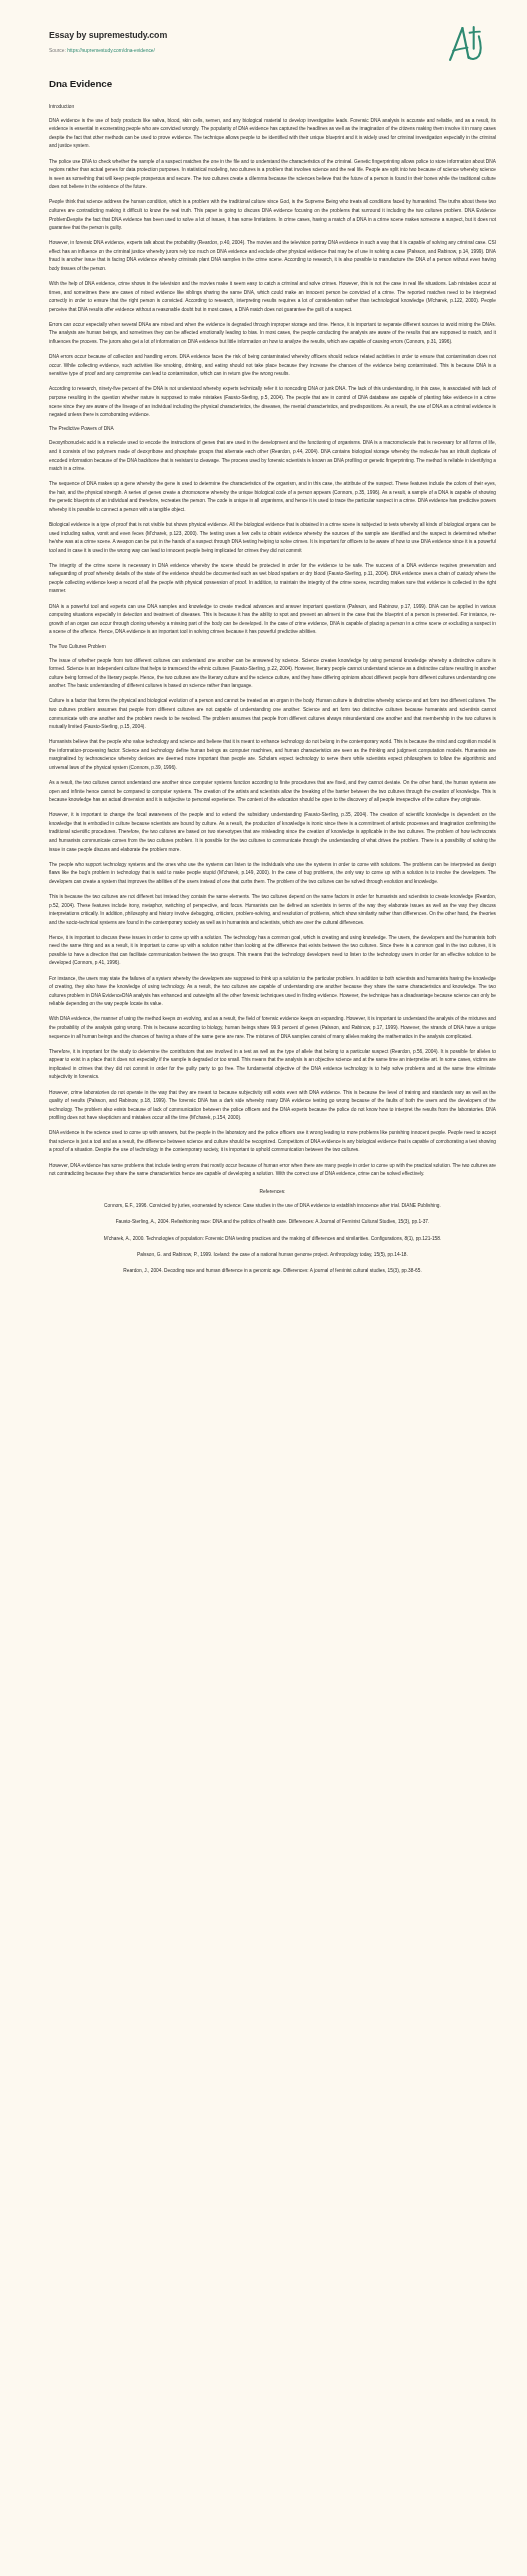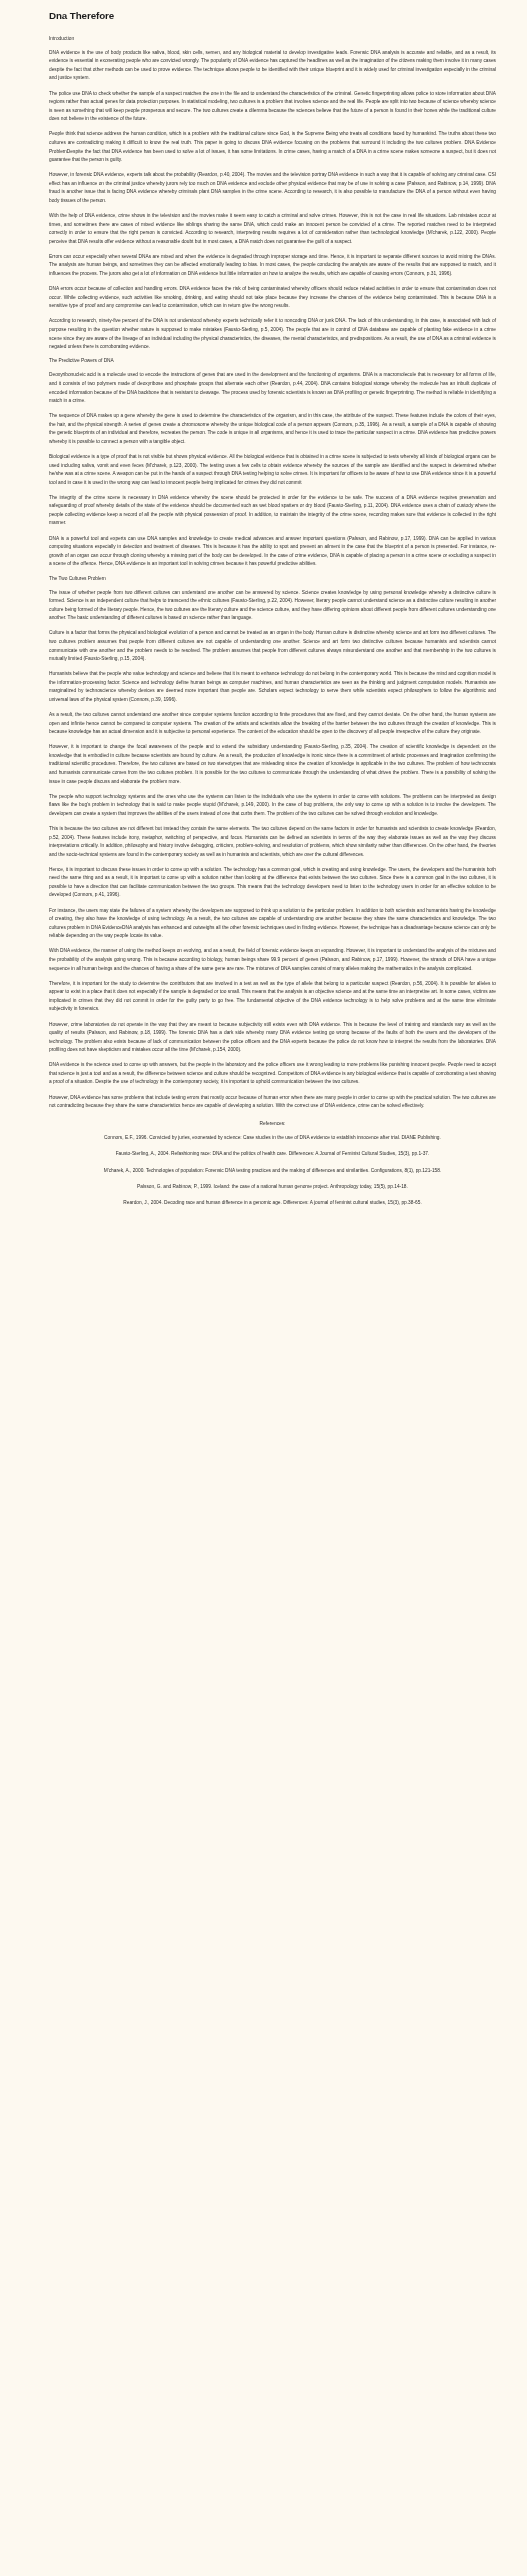--- a/index.html
+++ b/index.html
@@ -101,23 +101,42 @@
     margin: 0 0 7.7px 0;
     color: #2b2b2b;
     padding: 0 9.3px;
   }
 </style>
 </head>
 <body>
 
 <div class="page">
 
+  <div class="masthead">
+    <div class="masthead-title">Essay by supremestudy.com</div>
+    <div class="masthead-source">
+      <span>Source:</span>
+      <a class="srclink" href="#">https://supremestudy.com/dna-evidence/</a>
+    </div>
+    <div class="brand-logo">
+      <svg viewBox="0 0 74 76" width="38" height="39" aria-hidden="true">
+        <g fill="none" stroke="#2f8a72" stroke-linecap="round" stroke-linejoin="round">
+          <path d="M6 70 C14 50 22 28 30 8" stroke-width="4.2"></path>
+          <path d="M30 8 C34 26 38 46 42 66" stroke-width="4.2"></path>
+          <path d="M12 52 C22 49 32 47 40 46" stroke-width="3.6"></path>
+          <path d="M52 6 C52 22 52 38 52 48" stroke-width="4"></path>
+          <path d="M44 17 C50 16 58 15 64 15" stroke-width="3.6"></path>
+          <path d="M62 24 C66 38 68 52 62 62 C56 70 46 70 42 64" stroke-width="4"></path>
+        </g>
+      </svg>
+    </div>
+  </div>
 
   <div class="article">
-    <h1 class="doc-title">Dna Therefore</h1>
+    <h1 class="doc-title">Dna Evidence</h1>
 
     <div class="sec-head">Introduction</div>
     <p class="body-par">DNA evidence is the use of body products like saliva, blood, skin cells, semen, and any biological material to develop investigative leads. Forensic DNA analysis is accurate and reliable, and as a result, its evidence is essential in exonerating people who are convicted wrongly. The popularity of DNA evidence has captured the headlines as well as the imagination of the citizens making them involve it in many cases despite the fact that other methods can be used to prove evidence. The technique allows people to be identified with their unique blueprint and it is widely used for criminal investigation especially in the criminal and justice system.</p>
     <p class="body-par">The police use DNA to check whether the sample of a suspect matches the one in the file and to understand the characteristics of the criminal. Genetic fingerprinting allows police to store information about DNA regions rather than actual genes for data protection purposes. In statistical modeling, two cultures is a problem that involves science and the real life. People are split into two because of science whereby science is seen as something that will keep people prosperous and secure. The two cultures create a dilemma because the sciences believe that the future of a person is found in their bones while the traditional culture does not believe in the existence of the future.</p>
     <p class="body-par">People think that science address the human condition, which is a problem with the traditional culture since God, is the Supreme Being who treats all conditions faced by humankind. The truths about these two cultures are contradicting making it difficult to know the real truth. This paper is going to discuss DNA evidence focusing on the problems that surround it including the two cultures problem. DNA Evidence ProblemDespite the fact that DNA evidence has been used to solve a lot of issues, it has some limitations. In crime cases, having a match of a DNA in a crime scene makes someone a suspect, but it does not guarantee that the person is guilty.</p>
     <p class="body-par">However, in forensic DNA evidence, experts talk about the probability (Reardon, p.40, 2004). The movies and the television portray DNA evidence in such a way that it is capable of solving any criminal case. CSI effect has an influence on the criminal justice whereby jurors rely too much on DNA evidence and exclude other physical evidence that may be of use in solving a case (Palsson, and Rabinow, p.14, 1999). DNA fraud is another issue that is facing DNA evidence whereby criminals plant DNA samples in the crime scene. According to research, it is also possible to manufacture the DNA of a person without even having body tissues of the person.</p>
     <p class="body-par">With the help of DNA evidence, crime shows in the television and the movies make it seem easy to catch a criminal and solve crimes. However, this is not the case in real life situations. Lab mistakes occur at times, and sometimes there are cases of mixed evidence like siblings sharing the same DNA, which could make an innocent person be convicted of a crime. The reported matches need to be interpreted correctly in order to ensure that the right person is convicted. According to research, interpreting results requires a lot of consideration rather than technological knowledge (M'charek, p.122, 2000). People perceive that DNA results offer evidence without a reasonable doubt but in most cases, a DNA match does not guarantee the guilt of a suspect.</p>
     <p class="body-par">Errors can occur especially when several DNAs are mixed and when the evidence is degraded through improper storage and time. Hence, it is important to separate different sources to avoid mixing the DNAs. The analysts are human beings, and sometimes they can be affected emotionally leading to bias. In most cases, the people conducting the analysis are aware of the results that are supposed to match, and it influences the process. The jurors also get a lot of information on DNA evidence but little information on how to analyze the results, which are capable of causing errors (Connors, p.31, 1996).</p>
     <p class="body-par">DNA errors occur because of collection and handling errors. DNA evidence faces the risk of being contaminated whereby officers should reduce related activities in order to ensure that contamination does not occur. While collecting evidence, such activities like smoking, drinking, and eating should not take place because they increase the chances of the evidence being contaminated. This is because DNA is a sensitive type of proof and any compromise can lead to contamination, which can in return give the wrong results.</p>
     <p class="body-par">According to research, ninety-five percent of the DNA is not understood whereby experts technically refer it to noncoding DNA or junk DNA. The lack of this understanding, in this case, is associated with lack of purpose resulting in the question whether nature is supposed to make mistakes (Fausto-Sterling, p.5, 2004). The people that are in control of DNA database are capable of planting fake evidence in a crime scene since they are aware of the lineage of an individual including the physical characteristics, the diseases, the mental characteristics, and predispositions. As a result, the use of DNA as a criminal evidence is negated unless there is corroborating evidence.</p>

